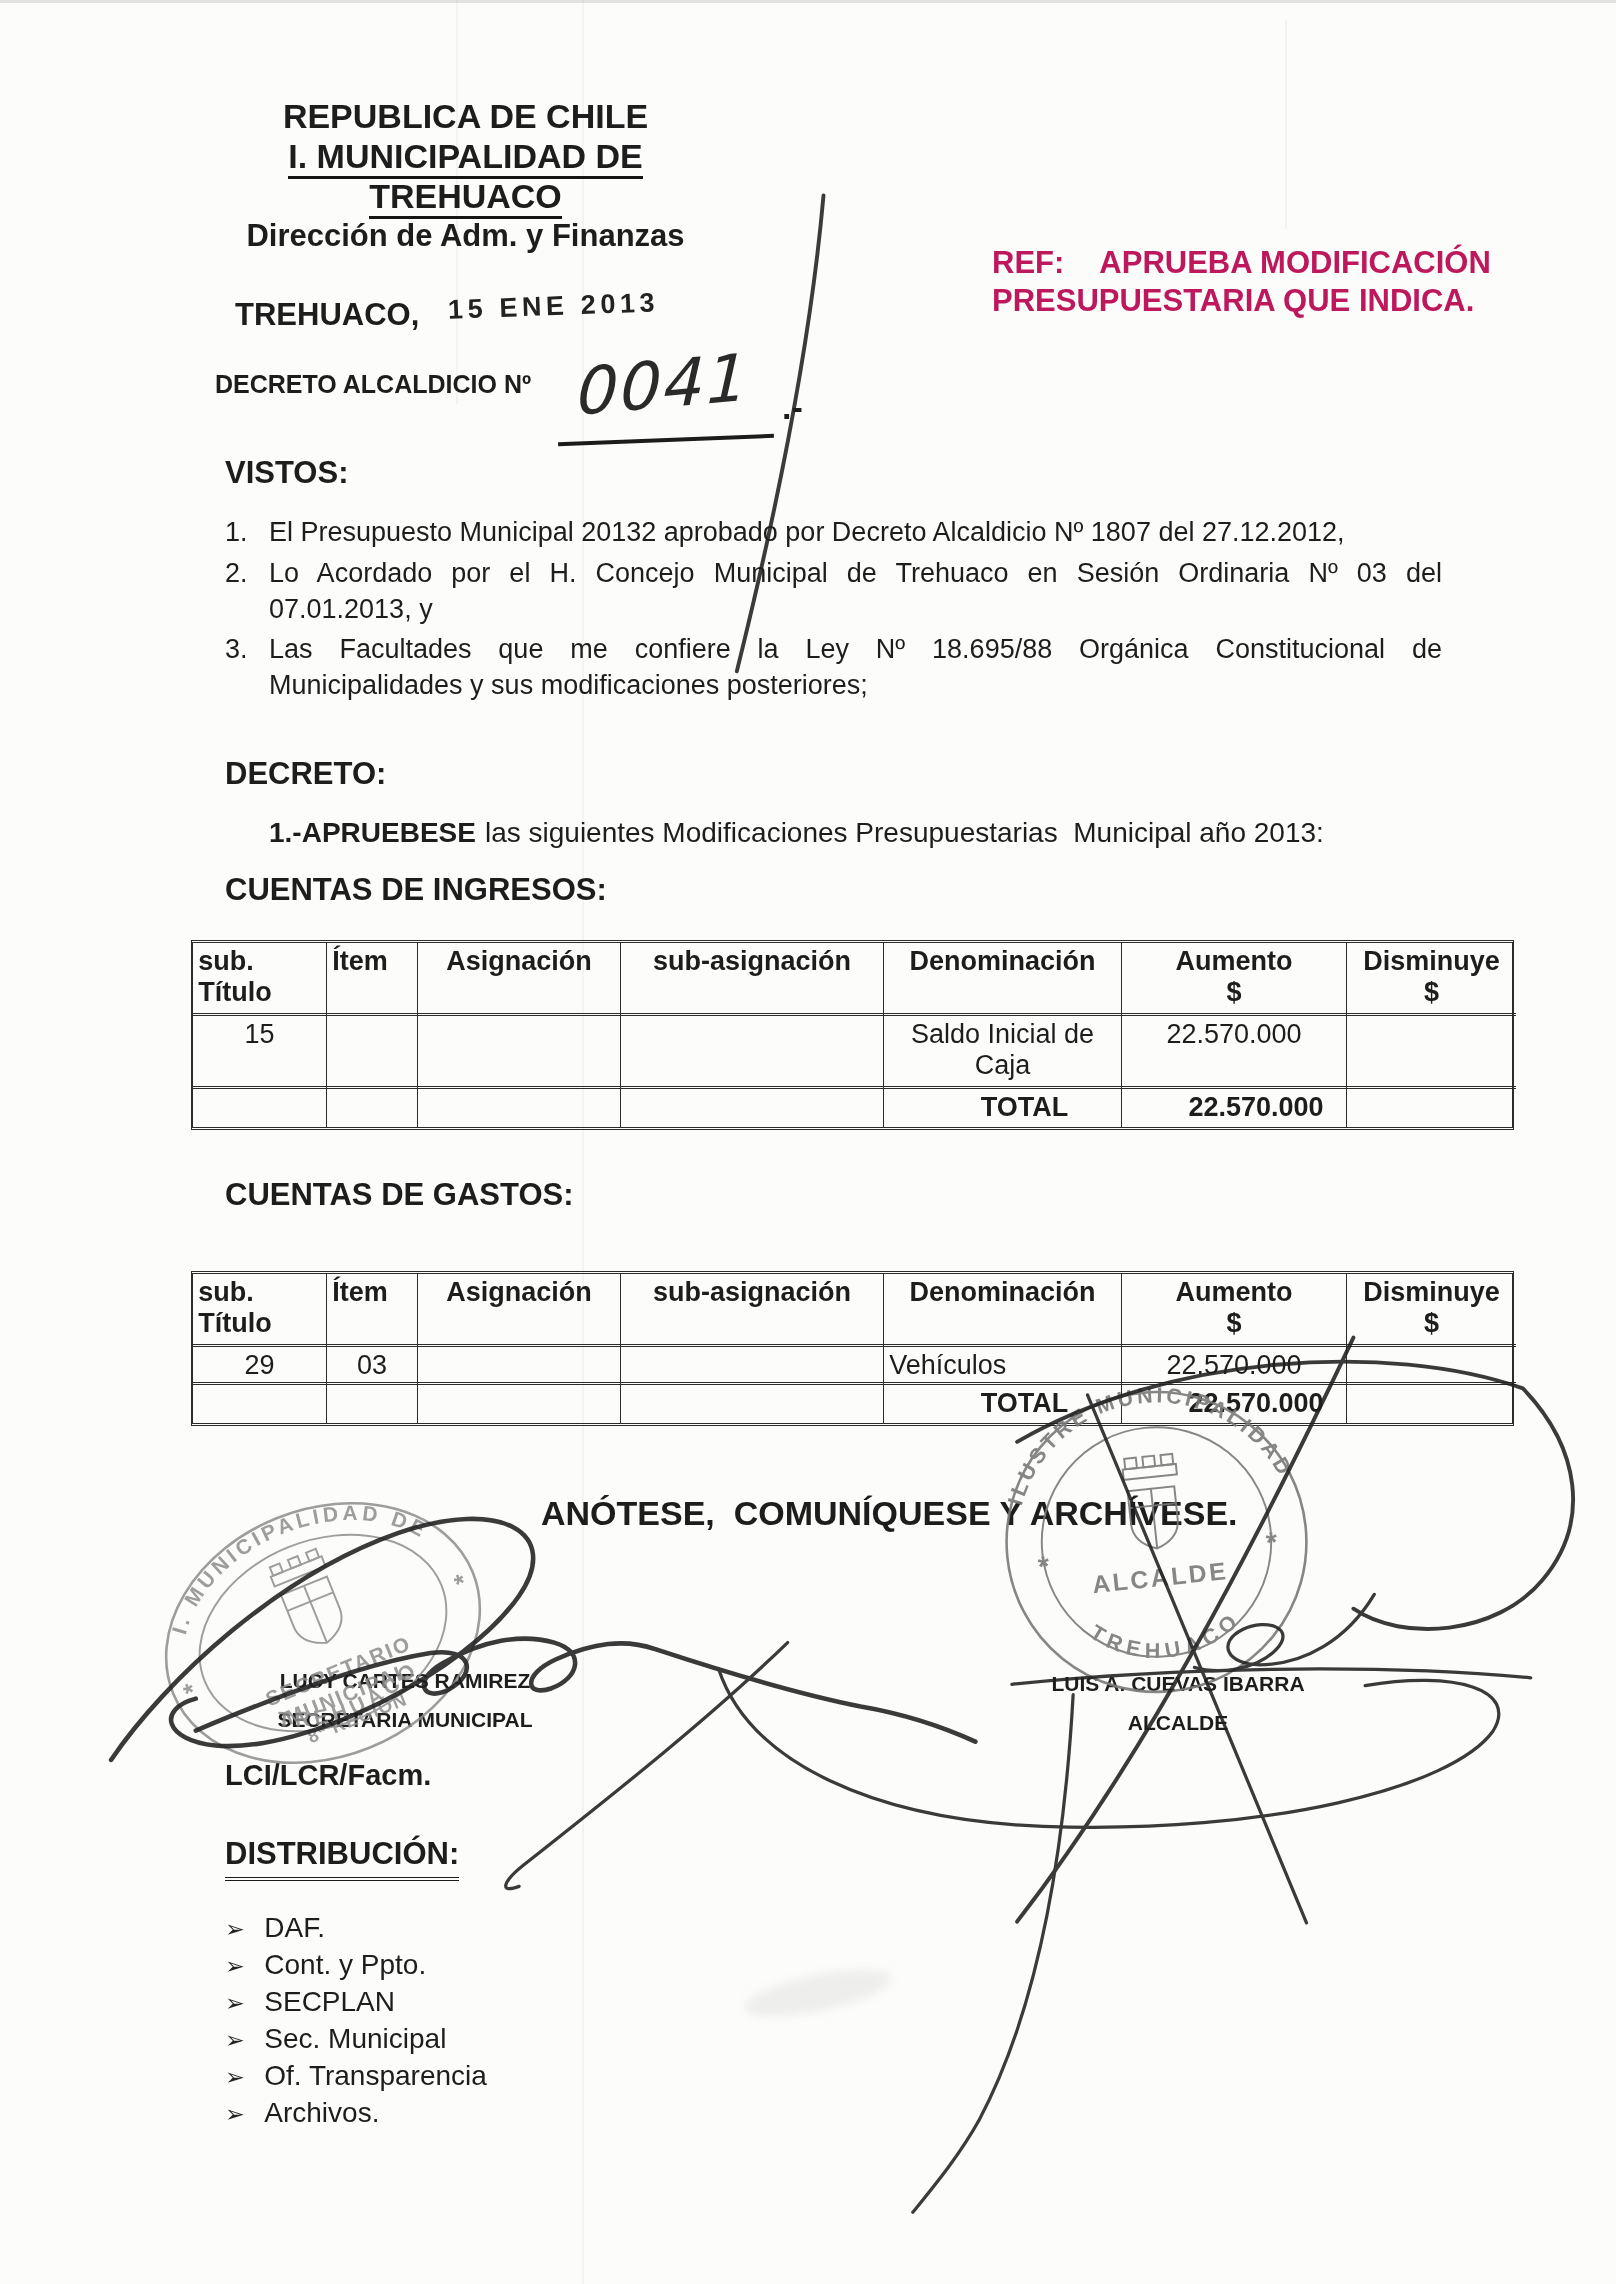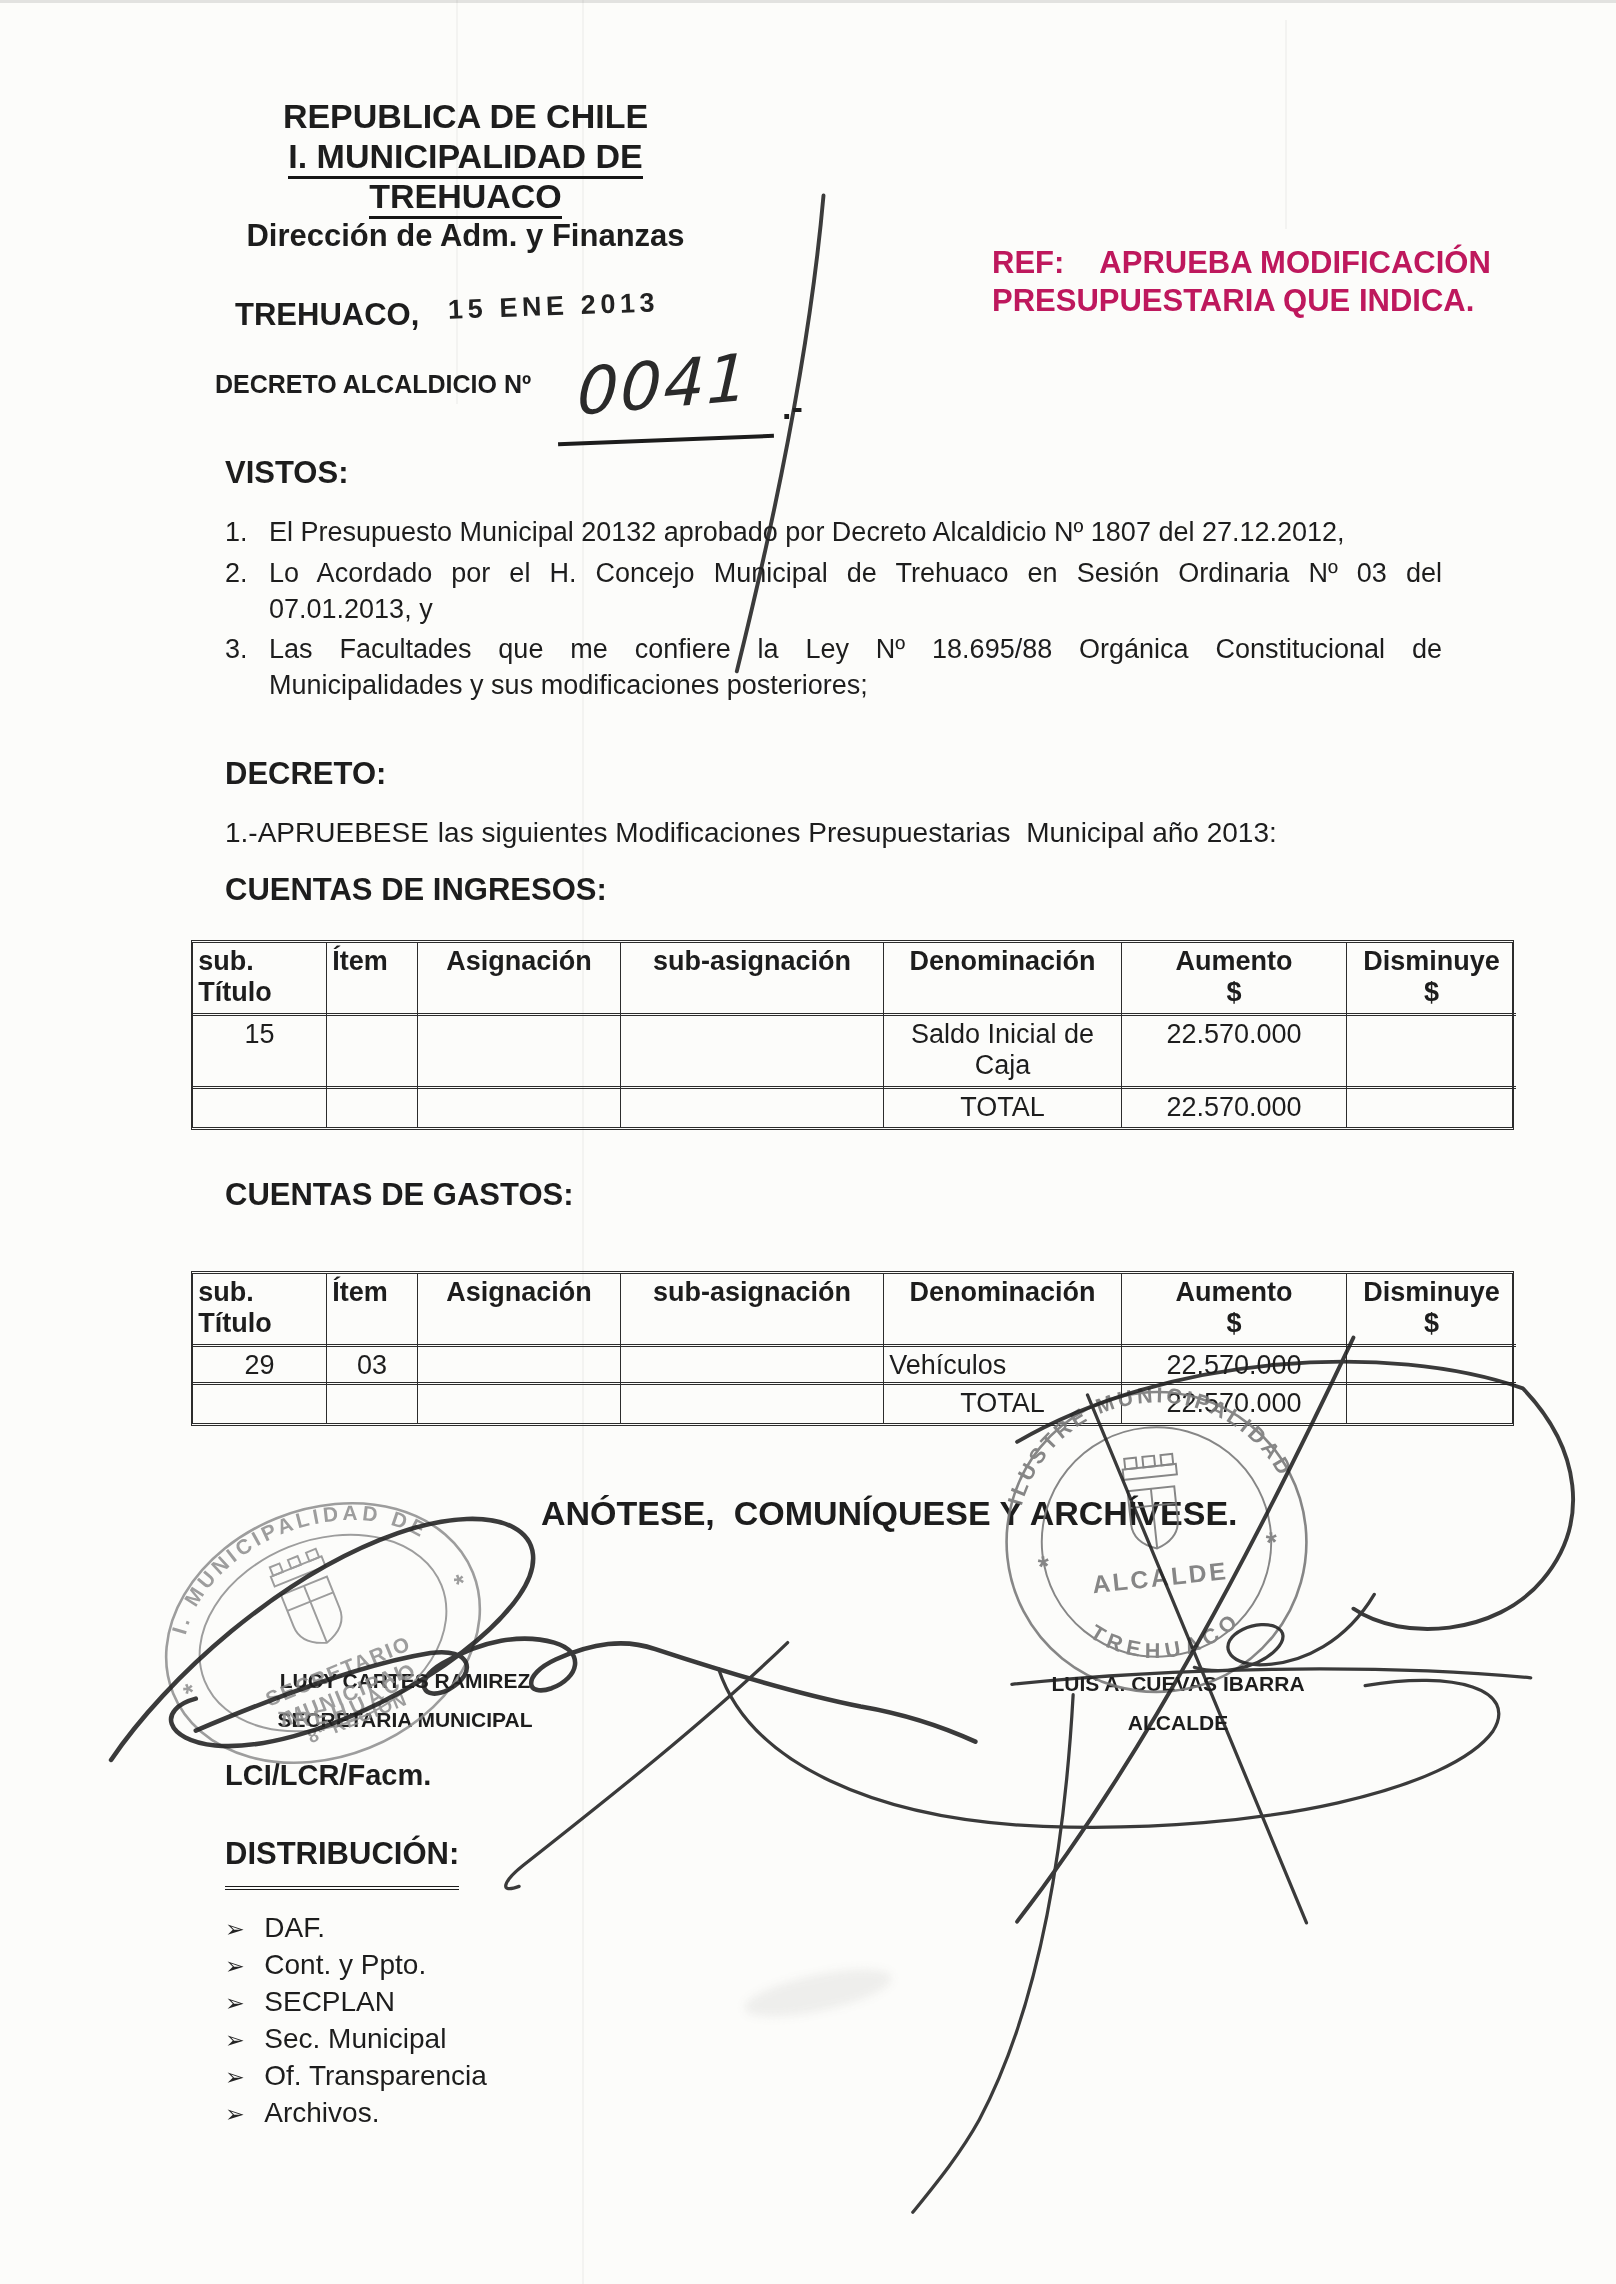--- a/index.html
+++ b/index.html
@@ -1,19 +1,19 @@
 <!DOCTYPE html>
 <html style="font-size:10.4px"><head>
 <meta charset="utf-8">
 <style>
   html,body{margin:0;padding:0;background:#e6e6e2;}
   .page{position:relative;width:1617px;height:2284px;background:#fcfcfa;
         font-family:"Liberation Sans",sans-serif;color:#1d1d1d;overflow:hidden;}
   .abs{position:absolute;}
-  .b{font-weight:normal;}
+  .b{font-weight:bold;margin-left:44px;}
   .ctr{text-align:center;}
   .pre{white-space:pre;}
   .edge-top{left:0;top:0;width:1617px;height:3.3px;background:rgba(0,0,0,.10);}
   .crease{background:rgba(0,0,0,.035);width:2px;}
   
   .letterhead{left:205px;top:96px;width:521px;text-align:center;line-height:40px;}
   .lh1,.lh2,.lh3{font-size:34px;font-weight:bold;}
   .lh3 span{border-bottom:3.9px solid #151515;padding-bottom:1.3px;}
   .lh4{font-size:31px;font-weight:bold;}
   
@@ -54,21 +54,21 @@
   .t-ing{left:191px;top:940px;width:1323px;grid-template-rows:73px 73px 38px;}
   .t-gas{left:191px;top:1271px;width:1323px;grid-template-rows:73px 38px 38px;}
   
   .closing{left:541px;top:1494px;font-size:34px;font-weight:bold;}
   
   .sigblock{width:430px;text-align:center;font-size:21px;font-weight:bold;line-height:39px;}
   .sigL{left:190px;top:1661px;}
   .sigR{left:963px;top:1664px;}
   .initials{left:225px;top:1759px;font-size:29px;font-weight:bold;}
   .dist-title{left:225px;top:1836px;font-size:31px;font-weight:bold;}
-  .dist-title span{border-bottom:4.6px double #1b1b1b;padding-bottom:15px;}
+  .dist-title span{border-bottom:4.6px double #1b1b1b;padding-bottom:6px;}
   .dlist{left:225px;top:1909px;font-size:28px;line-height:37px;}
   .ditem{display:flex;align-items:baseline;height:37px;}
   .dbullet{font-size:23.5px;margin-right:19.6px;color:#242424;}
   .smudge{left:743px;top:1975px;width:150px;height:36px;background:rgba(60,60,60,.07);
           border-radius:50%;transform:rotate(-12deg);filter:blur(4.6px);}
   svg text{font-family:"Liberation Sans",sans-serif;}
 </style>
 </head>
 <body>
 

